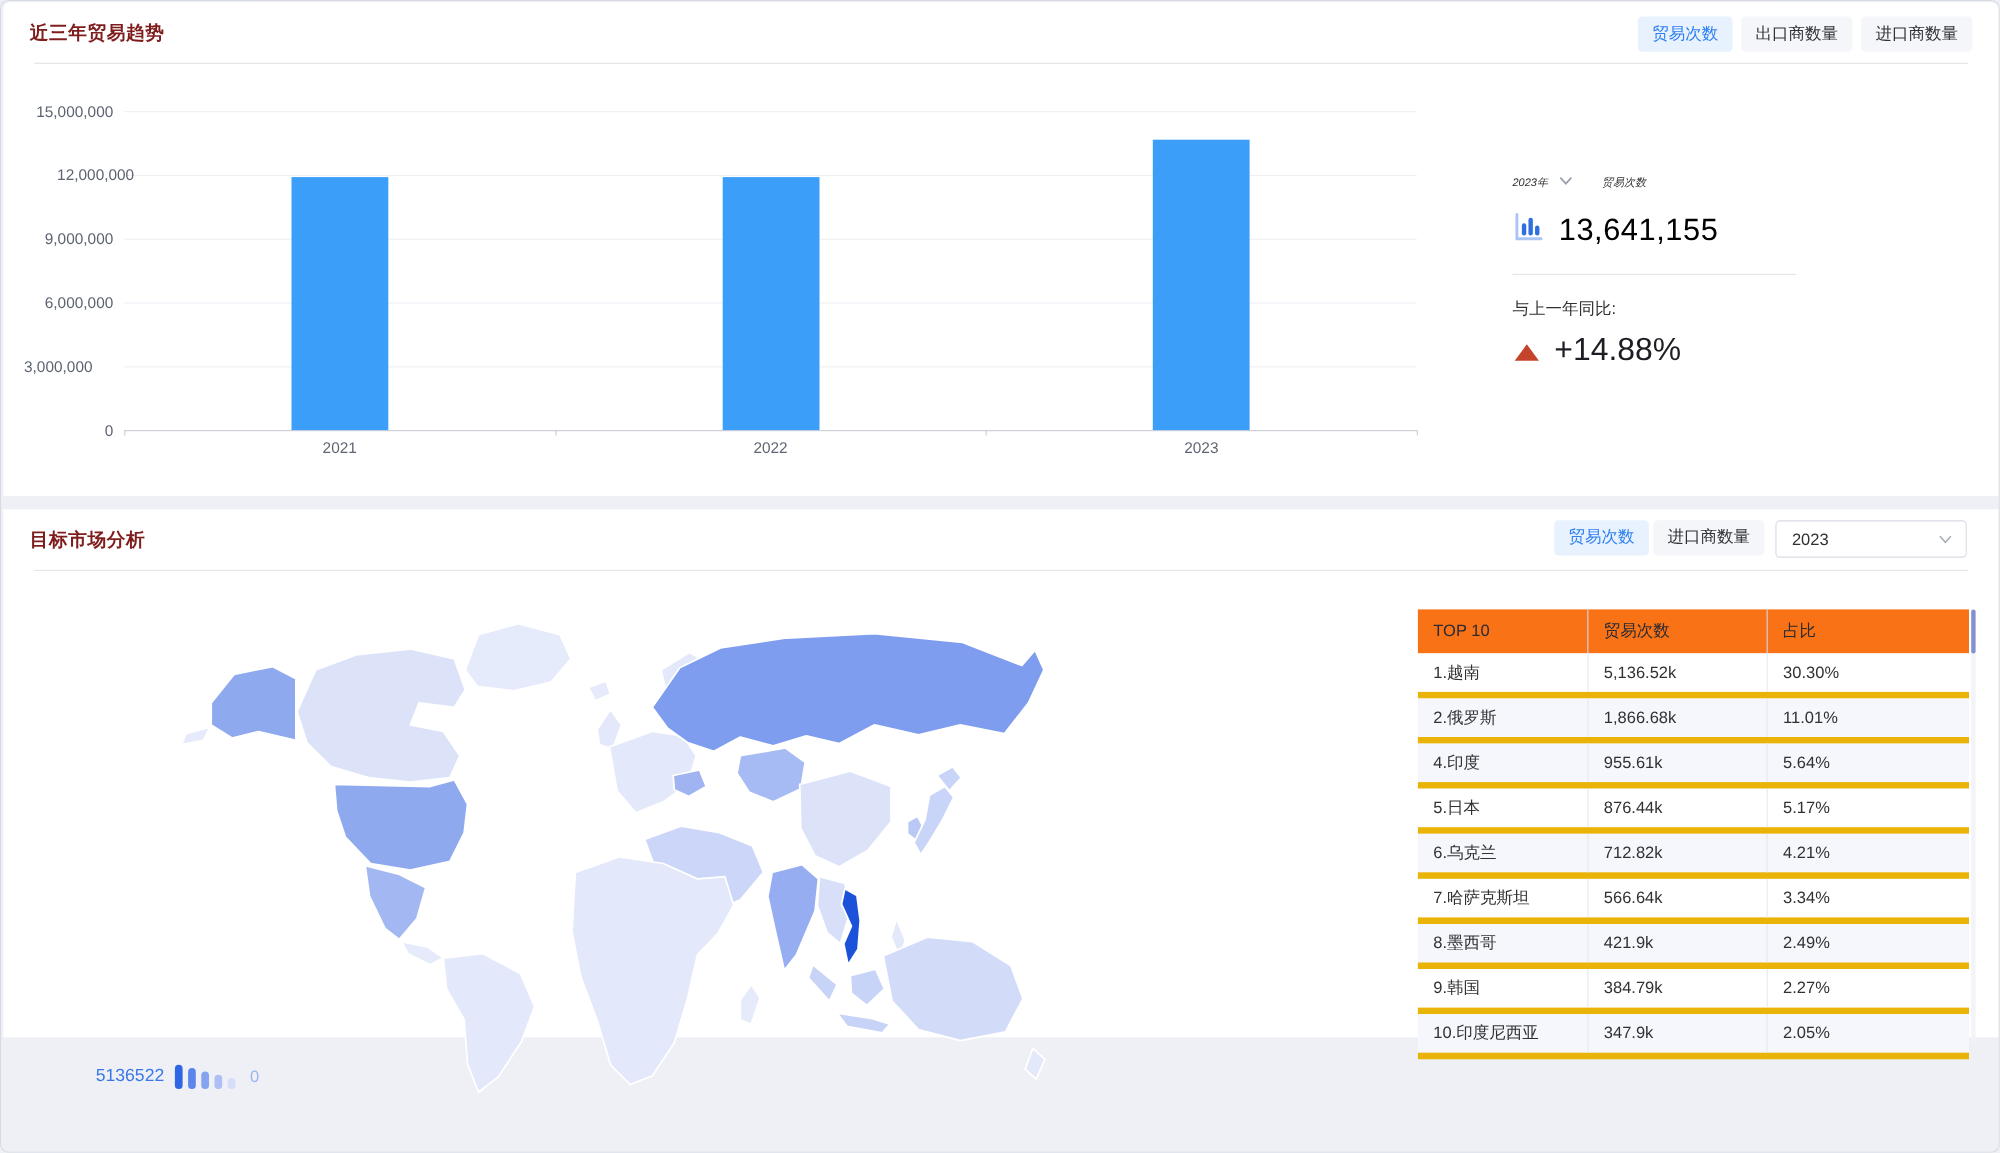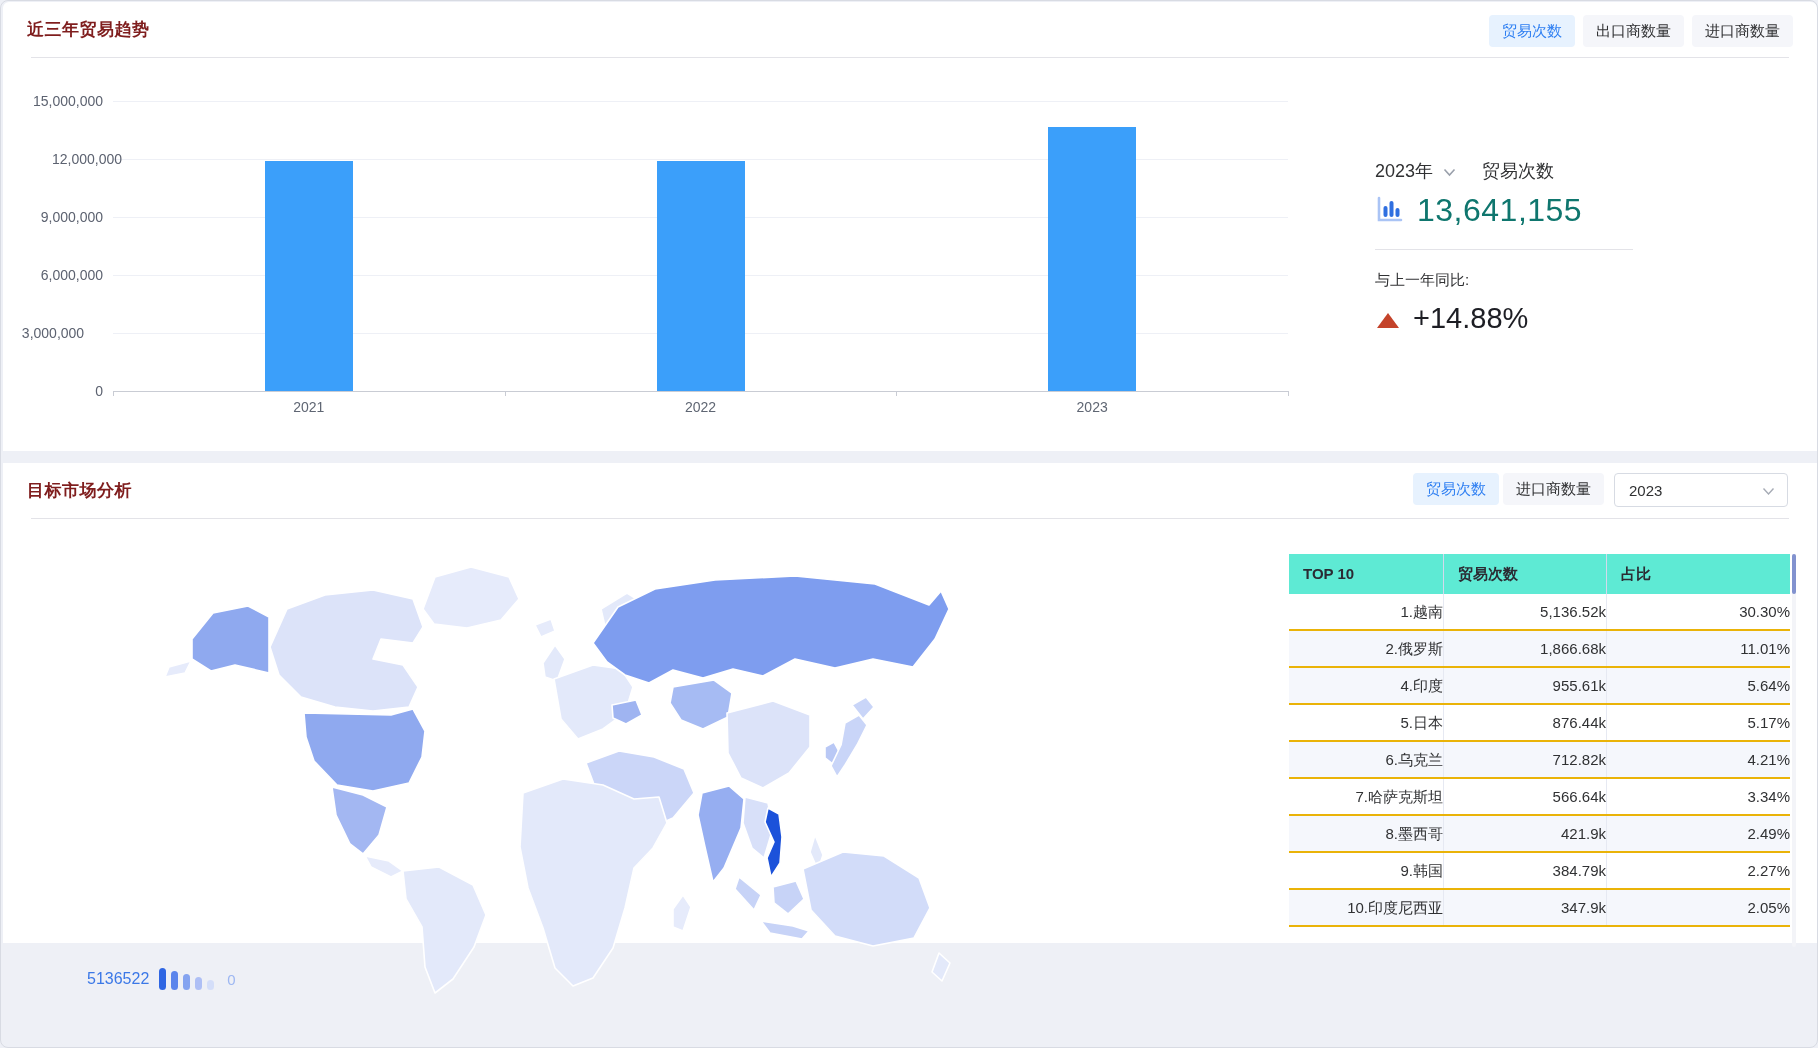--- a/index.html
+++ b/index.html
@@ -26,42 +26,42 @@
 
   
   #trend-plot { position:absolute; left:110px; top:99px; width:1175px; height:290px; border-bottom:1px solid #c9ccd4; }
   .gridline { position:absolute; left:0; right:0; border-top:1px solid #eef0f6; }
   .bar { position:absolute; bottom:0; background:#3b9ffa; }
   .tick { position:absolute; top:290px; height:5px; border-left:1px solid #c9ccd4; }
   .y-label { position:absolute; width:100px; text-align:right; font-size:14px; color:#5c6270; }
   .x-label { position:absolute; top:397px; transform:translateX(-50%); font-size:14px; color:#5f6673; }
 
   
-  .stat-row1 { position:absolute; left:1372px; top:157px; display:flex; align-items:center; font-size:18px; color:#303133; }
+  .stat-row1 { position:absolute; left:1372px; top:157px; display:flex; align-items:center; font-size:10px; color:#303133;font-style:italic; }
   .chev { margin-left:10px; display:inline-block; }
   .stat-metric { margin-left:26px; }
   .stat-row2 { position:absolute; left:1372px; top:190px; display:flex; align-items:center; }
-  .stat-value { margin-left:14px; font-size:32px; font-weight:500; color:#0f766e; letter-spacing:0.5px; }
+  .stat-value { margin-left:14px; font-size:28px; font-weight:500; color:#000000; letter-spacing:0.5px; }
   .stat-divider { position:absolute; left:1372px; top:247px; width:258px; border-top:1px solid #e3e3e8; }
   .yoy-label { position:absolute; left:1372px; top:269px; font-size:15px; color:#303133; }
   .yoy-row { position:absolute; left:1374px; top:300px; display:flex; align-items:center; }
   .tri-up { width:0; height:0; border-left:11px solid transparent; border-right:11px solid transparent; border-bottom:15px solid #c4432a; margin-top:4px; }
   .yoy-value { margin-left:14px; font-size:29px; color:#1d1e24; }
 
   
   .year-select { position:absolute; right:29px; top:10px; width:174px; height:34px; box-sizing:border-box;
                  border:1px solid #d7dbe3; border-radius:4px; background:#fff; display:flex; align-items:center;
                  padding:0 12px 0 14px; font-size:15px; color:#303133; cursor:pointer; }
   .year-select .spacer { flex:1; }
 
   
   #top10 { position:absolute; left:1286px; top:91px; width:501px; font-size:15px; color:#303133; }
-  .t-row { display:flex; height:35px; line-height:35px; border-bottom:2px solid #eab308; background:#fff;text-align:right; }
+  .t-row { display:flex; height:35px; line-height:35px; border-bottom:6px solid #eab308; background:#fff; }
   .t-row.alt { background:#f5f7fc; }
-  .t-head { display:flex; height:40px; line-height:40px; background:#5eead4; font-weight:700; color:#2b2b33; }
+  .t-head { display:flex; height:40px; line-height:40px; background:#f97316; font-weight:400; color:#2b2b33; }
   .t-c1 { width:154px; padding-left:14px; box-sizing:border-box; overflow:hidden; white-space:nowrap; }
   .t-c2 { width:163px; padding-left:14px; box-sizing:border-box; border-left:1px solid #e6e9f2; }
   .t-c3 { width:184px; padding-left:14px; box-sizing:border-box; border-left:1px solid #e6e9f2; }
   .t-head .t-c2, .t-head .t-c3 { border-left:1px solid #d3d9ec; }
   .t-scrollbar { position:absolute; left:503px; top:0; width:4px; height:393px; background:#f3f4f8; border-radius:2px; }
   .t-thumb { position:absolute; left:0; top:0; width:4px; height:40px; background:#8292cf; border-radius:2px; }
 
   
   #world-map { position:absolute; left:70px; top:84px; }
   .map-legend { position:absolute; left:84px; top:505px; display:flex; align-items:flex-end; }

